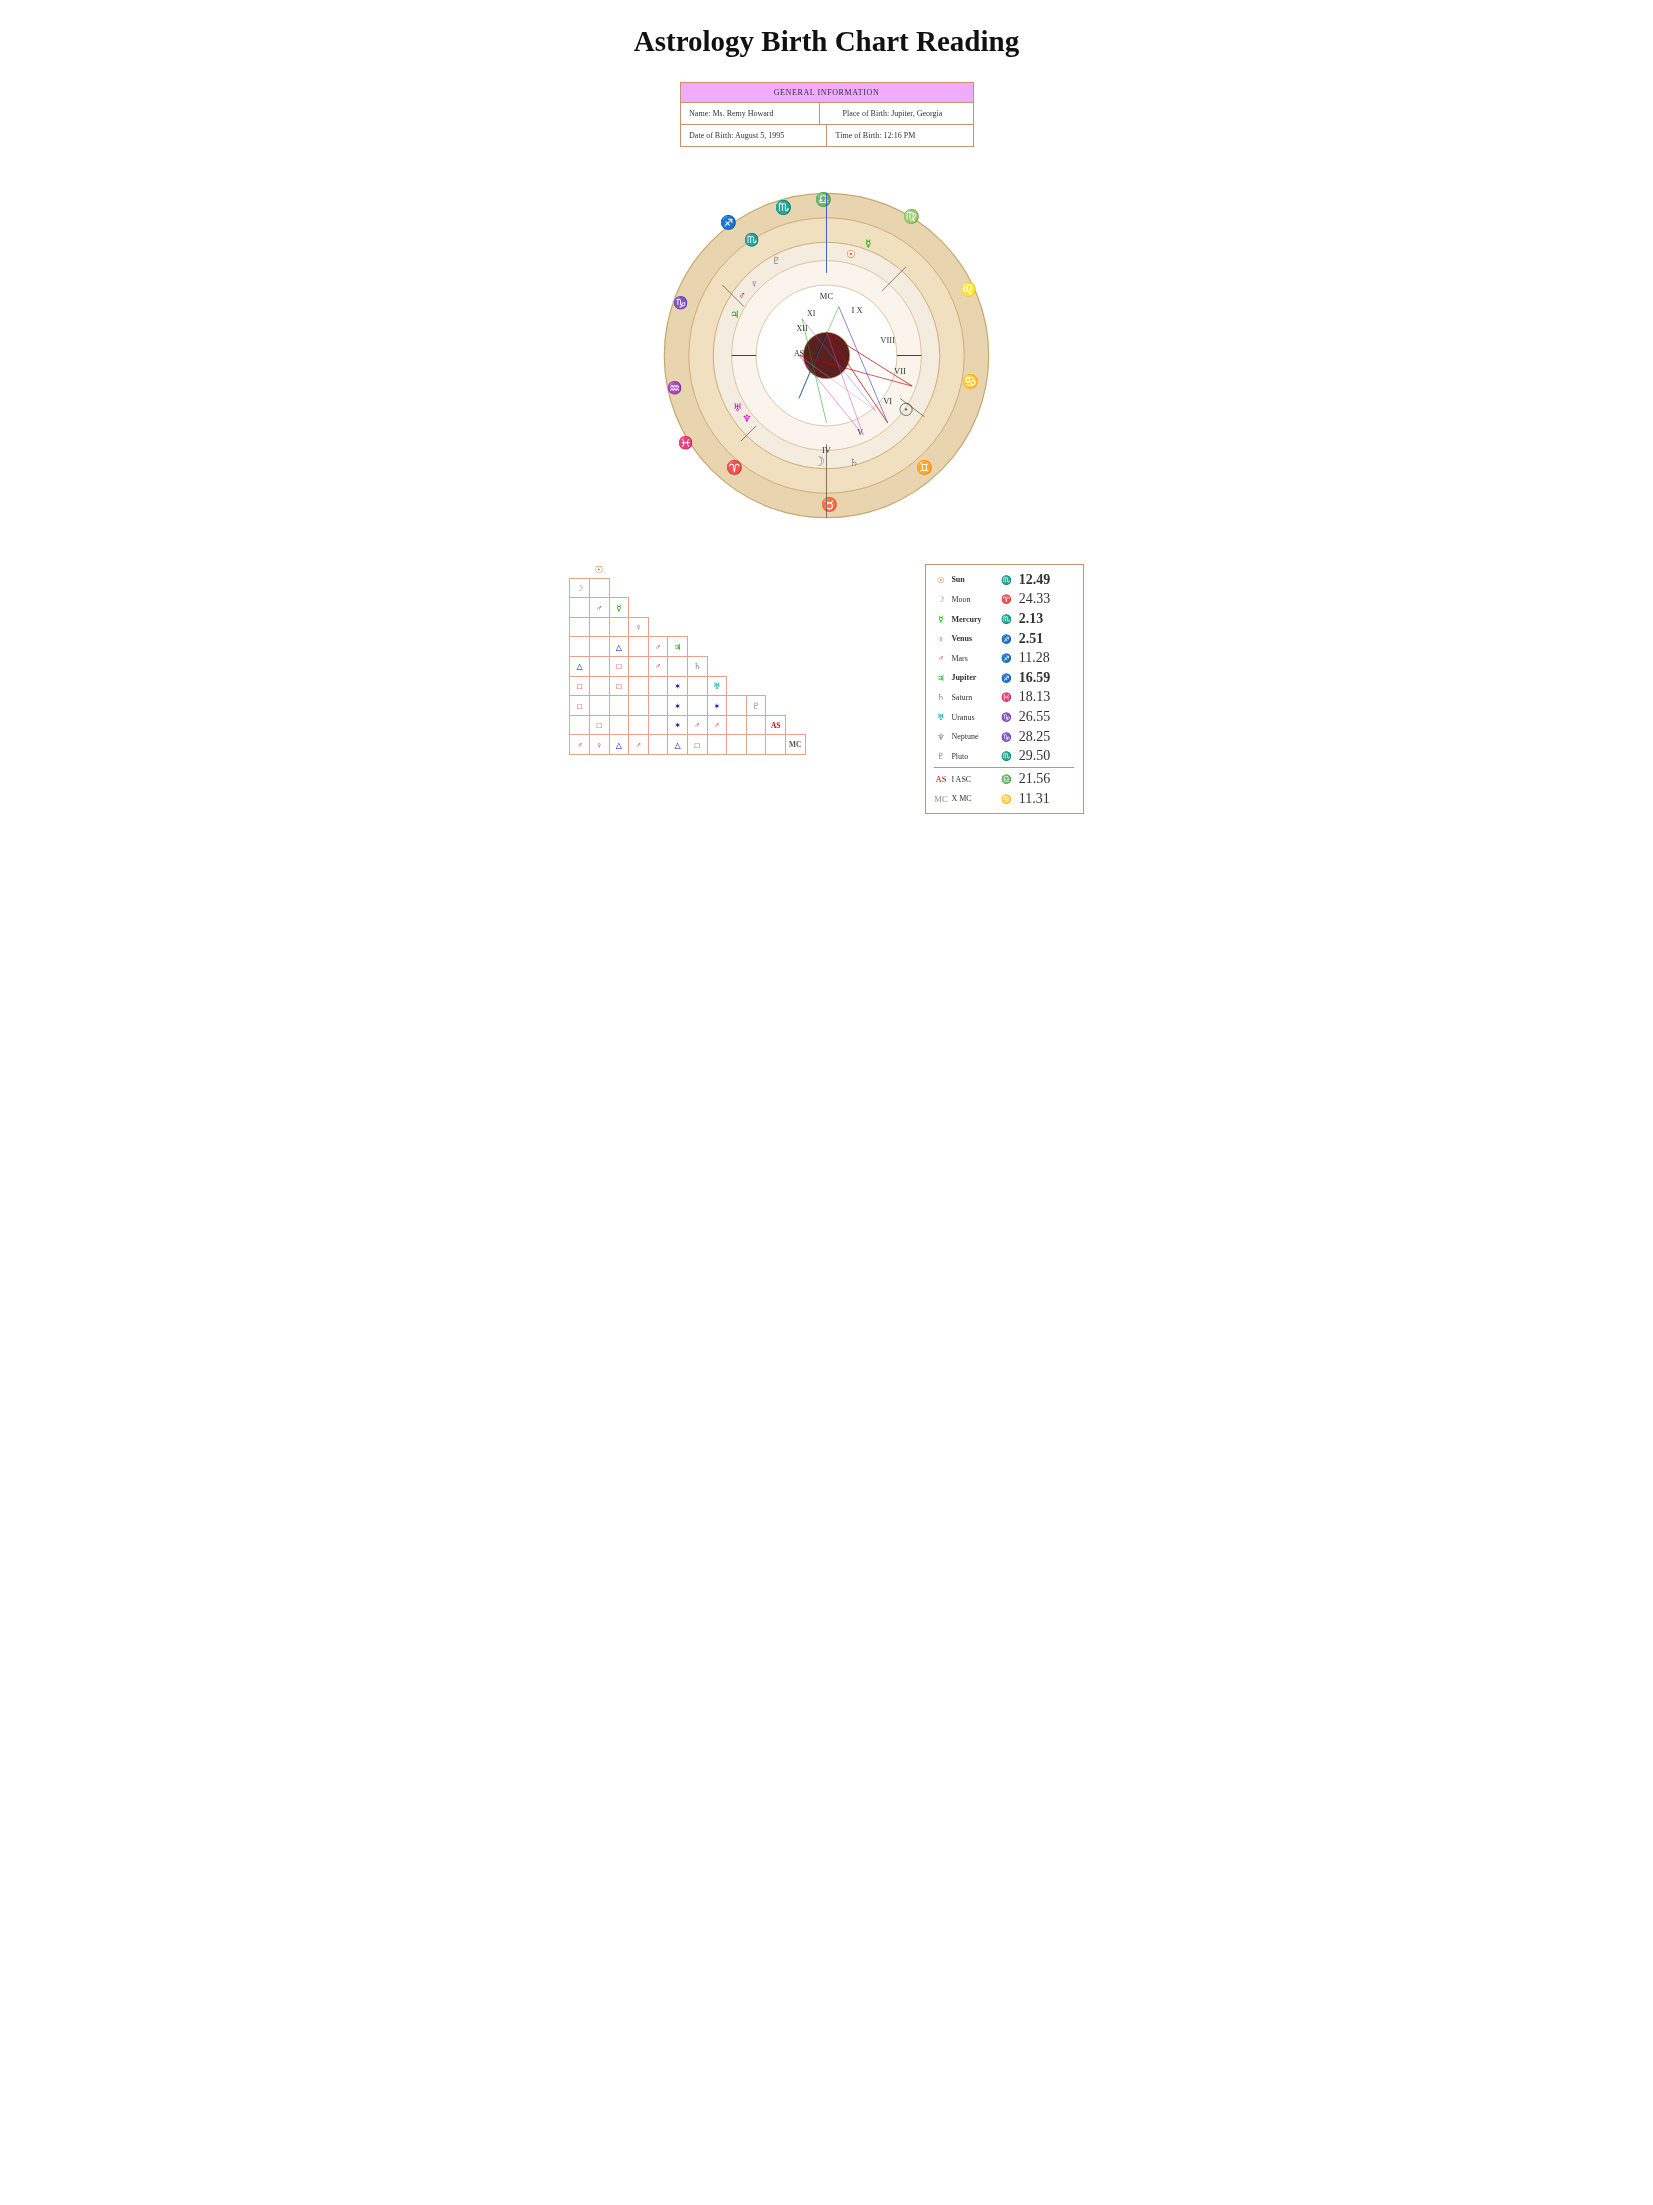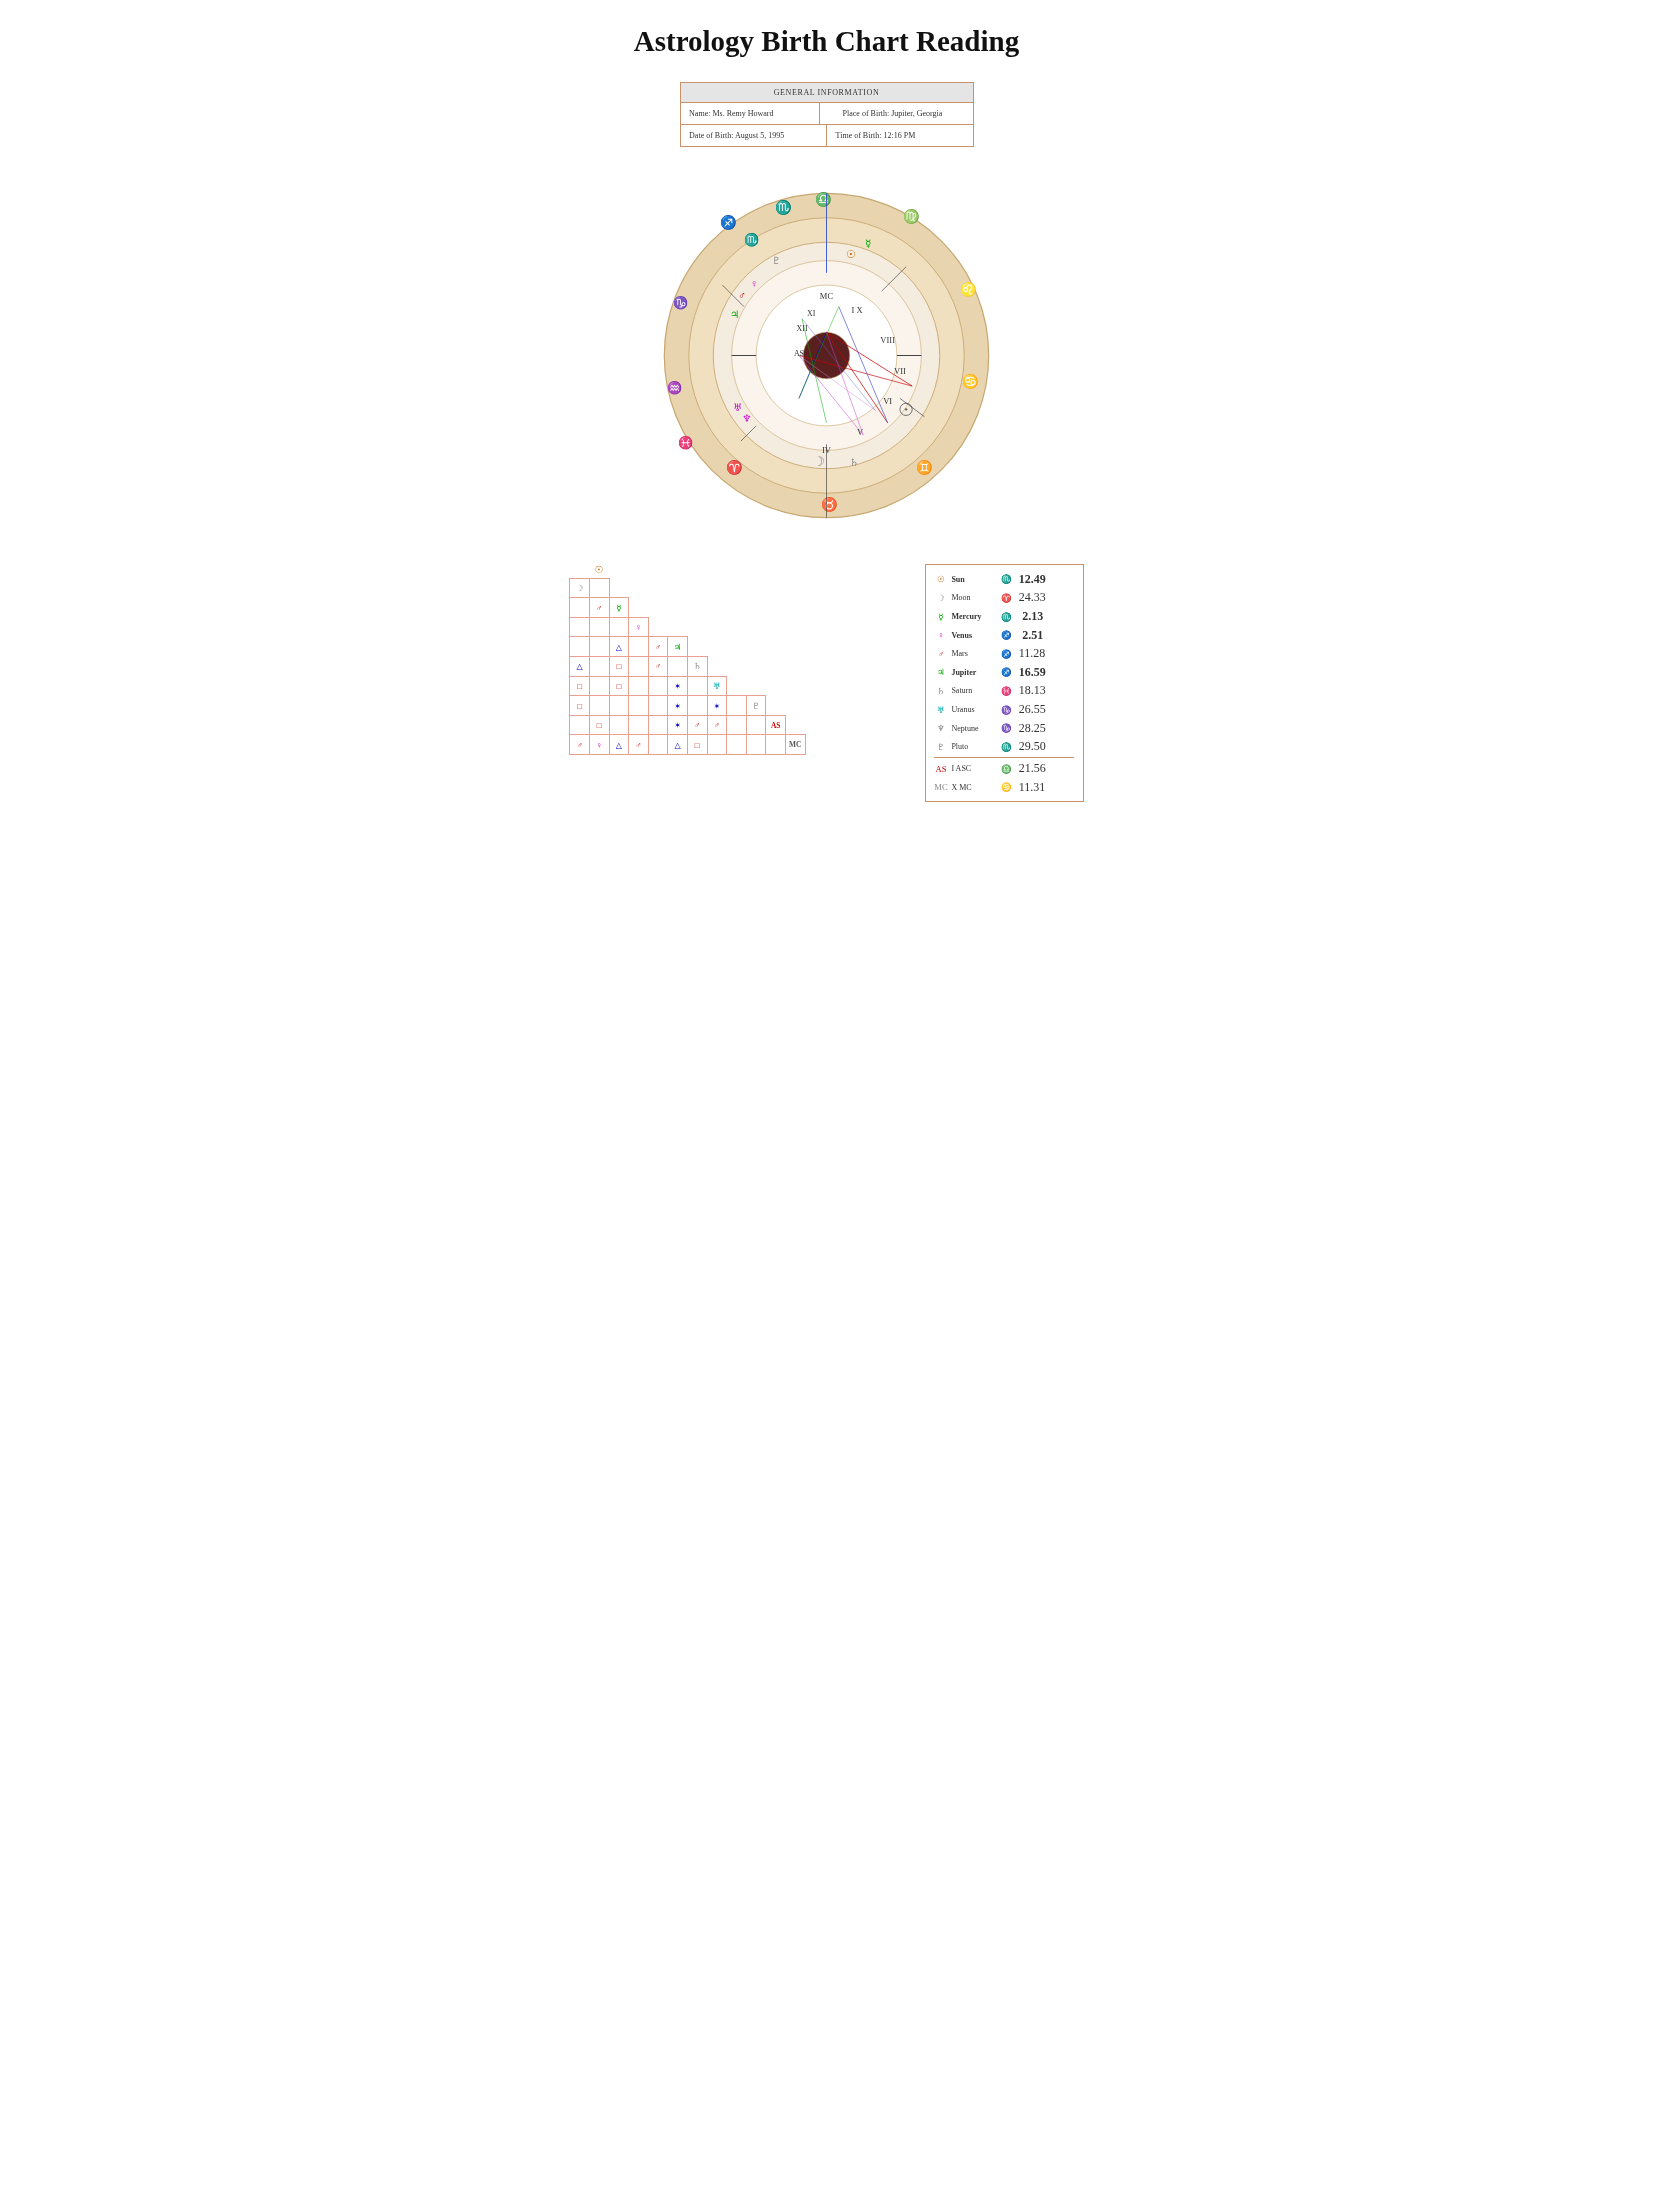--- a/index.html
+++ b/index.html
@@ -99,40 +99,39 @@
       font-size: 8px;
       color: #333;
     }
     .planet-row .p-sign {
       width: 17px;
       text-align: center;
       font-size: 8.6px;
     }
     .planet-row .p-deg {
       width: 24.5px;
-      text-align: right;
-      font-size: 12px;
+      font-size: 14px;
       color: #333;
     }
     .planet-row.bold-row .p-name,
     .planet-row.bold-row .p-deg {
       font-weight: bold;
     }
     .divider-line {
       border-top: 0.6px solid #c8916a;
       margin: 1.2px 0;
     }
   </style>
 </head>
 <body>
 
 <h1>Astrology Birth Chart Reading</h1>
 
 <div style="width:294px;margin:0 auto 31px auto;border:0.9px solid #c8916a;">
-  <div class="header-row" style="background:#e5e5e5;text-align:center;padding:4.9px;font-size:8px;letter-spacing:0.6px;border-bottom:0.9px solid #c8916a;color:#333;">GENERAL INFORMATION</div>
+  <div class="header-row" style="background:#f0abfc;text-align:center;padding:4.9px;font-size:8px;letter-spacing:0.6px;border-bottom:0.9px solid #c8916a;color:#333;">GENERAL INFORMATION</div>
   <div style="display:flex;border-bottom:0.6px solid #c8916a;gap:14px;">
     <div style="flex:1;padding:6.1px 8.6px;font-size:8px;color:#333;border-right:0.6px solid #c8916a;">
       <span>Name:</span> <span>Ms. Remy Howard</span>
     </div>
     <div style="flex:1;padding:6.1px 8.6px;font-size:8px;color:#333;">
       <span>Place of Birth:</span> <span>Jupiter, Georgia</span>
     </div>
   </div>
   <div style="display:flex;">
     <div style="flex:1;padding:6.1px 8.6px;font-size:8px;color:#333;border-right:0.6px solid #c8916a;">

